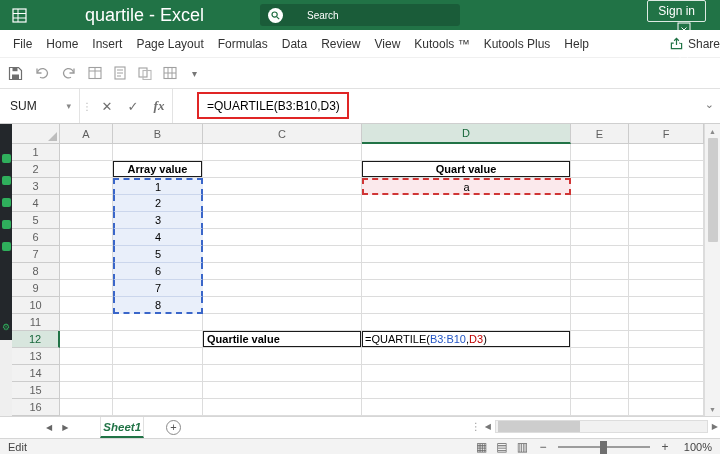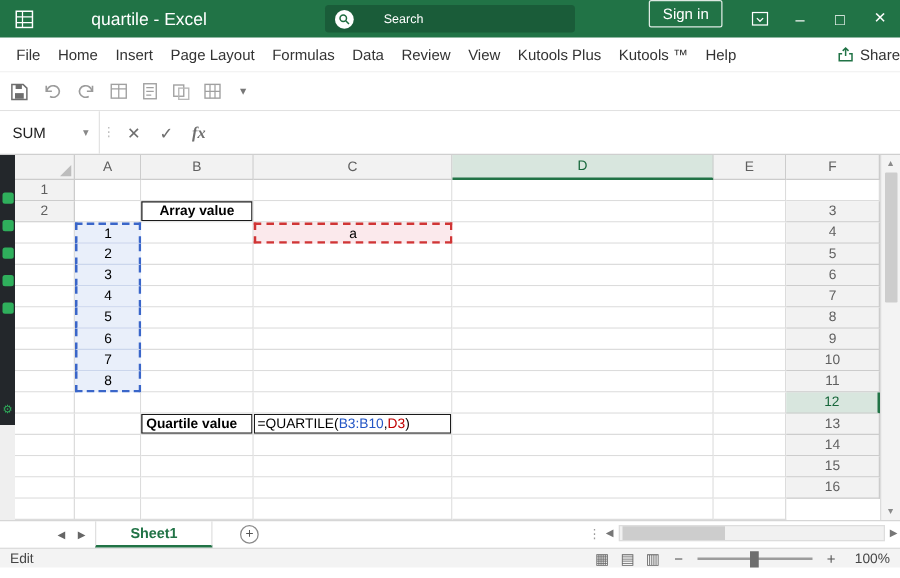--- a/index.html
+++ b/index.html
@@ -2,26 +2,26 @@
 <html><head>
 <meta charset="utf-8">
 <style>
   * { margin:0; padding:0; box-sizing:border-box; }
   html,body { width:720px; height:462px; overflow:hidden; font-family:"Liberation Sans", sans-serif; background:#fff; }
   .app { position:relative; width:720px; height:462px; background:#fff; }
 
   
   .titlebar { height:30px; background:#217346; display:flex; align-items:center; color:#fff; position:relative; }
   .tb-logo { margin-left:12px; display:flex; align-items:center; }
-  .tb-title { margin-left:46px; font-size:14px; white-space:nowrap; }
+  .tb-title { margin-left:58px; font-size:18px; white-space:nowrap; }
   .search-pill { position:absolute; left:50%; transform:translateX(-50%); top:4px; width:200px; height:22px;
     background:#1A5C39; border-radius:3px; display:flex; align-items:center; cursor:pointer; }
   .search-circle { width:15px; height:15px; border-radius:50%; background:#fff; margin-left:8px; display:flex; align-items:center; justify-content:center; }
   .search-label { color:#fff; font-size:10px; margin-left:24px; }
-  .tb-right { margin-left:auto; display:flex; align-items:flex-start; height:100%; }
+  .tb-right { margin-left:auto; display:flex; align-items:center; height:100%;flex-direction:column; }
   .signin { border:1px solid rgba(255,255,255,.85); border-radius:2px; font-size:12px; padding:3px 10px; margin-right:14px; cursor:pointer; white-space:nowrap; }
   .wc { width:32px; height:30px; display:flex; align-items:center; justify-content:center; font-size:13px; cursor:pointer; }
   .wc.close { font-size:16px; }
 
   
   .menubar { height:28px; background:#fff; display:flex; align-items:stretch; padding-left:6px; border-bottom:1px solid #F0F0F0; }
   .menu-tabs { display:flex; }
   .mtab { padding:0 7px; font-size:12px; color:#333; display:flex; align-items:center; cursor:pointer; white-space:nowrap; }
   .share { margin-left:auto; display:flex; align-items:center; gap:5px; font-size:12px; color:#333; cursor:pointer; }
 
@@ -70,22 +70,22 @@
 
   .vscroll { width:16px; background:#F3F3F3; border-left:1px solid #DCDCDC; display:flex; flex-direction:column; align-items:center; }
   .vs-arrow { height:14px; display:flex; align-items:center; justify-content:center; color:#8A8A8A; font-size:7px; width:100%; cursor:pointer; }
   .vs-thumb { width:10px; height:104px; background:#CDCDCD; border-radius:1px; cursor:pointer; }
   .vs-track { flex:1; }
 
   
   .sheetbar { height:22px; background:#FFFFFF; border-top:1px solid #D6D6D6; display:flex; align-items:stretch; position:relative; }
   .sb-nav { display:flex; align-items:center; gap:10px; padding-left:46px; color:#666; font-size:8px; }
   .sb-nav span { cursor:pointer; }
-  .sheettab { margin-left:8px; padding:0 27px; display:flex; align-items:center; font-size:11.5px; font-weight:bold; color:#217346;
-    border-bottom:2px solid #217346; border-left:1px solid #E0E0E0; border-right:1px solid #E0E0E0; cursor:pointer; }
+  .sheettab { margin-left:32px; padding:0 2px; display:flex; align-items:center; font-size:11.5px; font-weight:bold; color:#217346;
+    border-bottom:2px solid #217346; border-left:1px solid #E0E0E0; border-right:1px solid #E0E0E0; cursor:pointer;font-style:italic; }
   .addsheet { margin-left:22px; align-self:center; width:15px; height:15px; border:1px solid #8A8A8A; border-radius:50%;
     display:flex; align-items:center; justify-content:center; color:#555; font-size:11px; line-height:1; cursor:pointer; }
   .hscroll { position:absolute; right:2px; top:3px; display:flex; align-items:center; gap:4px; }
   .hs-split { color:#9A9A9A; font-size:10px; cursor:pointer; }
   .hs-arrow { color:#777; font-size:8px; cursor:pointer; }
   .hs-track { width:213px; height:13px; background:#F1F1F1; border:1px solid #DDD; display:flex; align-items:center; }
   .hs-thumb { width:82px; height:11px; background:#CDCDCD; margin-left:2px; cursor:pointer; }
 
   
   .statusbar { height:16px; background:#F3F3F3; border-top:1px solid #D6D6D6; display:flex; align-items:center; font-size:11px; color:#444; }
@@ -140,22 +140,22 @@
   <div class="menubar">
     <div class="menu-tabs">
         <div class="mtab">File</div>
         <div class="mtab">Home</div>
         <div class="mtab">Insert</div>
         <div class="mtab">Page Layout</div>
         <div class="mtab">Formulas</div>
         <div class="mtab">Data</div>
         <div class="mtab">Review</div>
         <div class="mtab">View</div>
+        <div class="mtab">Kutools ™</div>
         <div class="mtab">Kutools Plus</div>
-        <div class="mtab">Kutools ™</div>
         <div class="mtab">Help</div>
       </div>
     <div class="share">
       <span>
         <svg width="13" height="13" viewBox="0 0 14 13">
           <path d="M7 8 V1.5 M4.5 3.5 L7 1 L9.5 3.5" fill="none" stroke="#217346" stroke-width="1.3"></path>
           <path d="M4 6 H1.5 V12 H12.5 V6 H10" fill="none" stroke="#217346" stroke-width="1.3"></path>
         </svg>
       </span>
       <span>Share</span>
@@ -216,20 +216,25 @@
 
   <div class="formulabar">
     <div class="namebox">
       <span class="namebox-val">SUM</span>
       <span class="namebox-dd">▾</span>
     </div>
     <span class="fb-dots">⋮</span>
     <span class="fb-btn">✕</span>
     <span class="fb-btn">✓</span>
     <span class="fb-btn fb-fx">fx</span>
+    <div class="fb-input">
+      <div class="fb-redbox"></div>
+      <span class="fb-formula">=QUARTILE(B3:B10,D3)</span>
+      <span class="fb-expand">⌄</span>
+    </div>
   </div>
 
   <div class="workarea">
     <div class="rail">
       <div class="kt-strip">
         <div class="kt-ic"></div>
         <div class="kt-ic"></div>
         <div class="kt-ic"></div>
         <div class="kt-ic"></div>
         <div class="kt-ic"></div>
@@ -249,20 +254,21 @@
         <div class="cell"></div>
         <div class="cell"></div>
         <div class="cell"></div>
         <div class="cell"></div>
         <div class="cell"></div>
         <div class="cell"></div>
         <div class="hdr rowhdr">2</div>
         <div class="cell"></div>
         <div class="cell theader">Array value</div>
         <div class="cell"></div>
+        <div class="cell theader">Quart value</div>
         <div class="cell"></div>
         <div class="cell"></div>
         <div class="hdr rowhdr">3</div>
         <div class="cell"></div>
         <div class="cell blue blue-top">1</div>
         <div class="cell"></div>
         <div class="cell redcell">a</div>
         <div class="cell"></div>
         <div class="cell"></div>
         <div class="hdr rowhdr">4</div>

